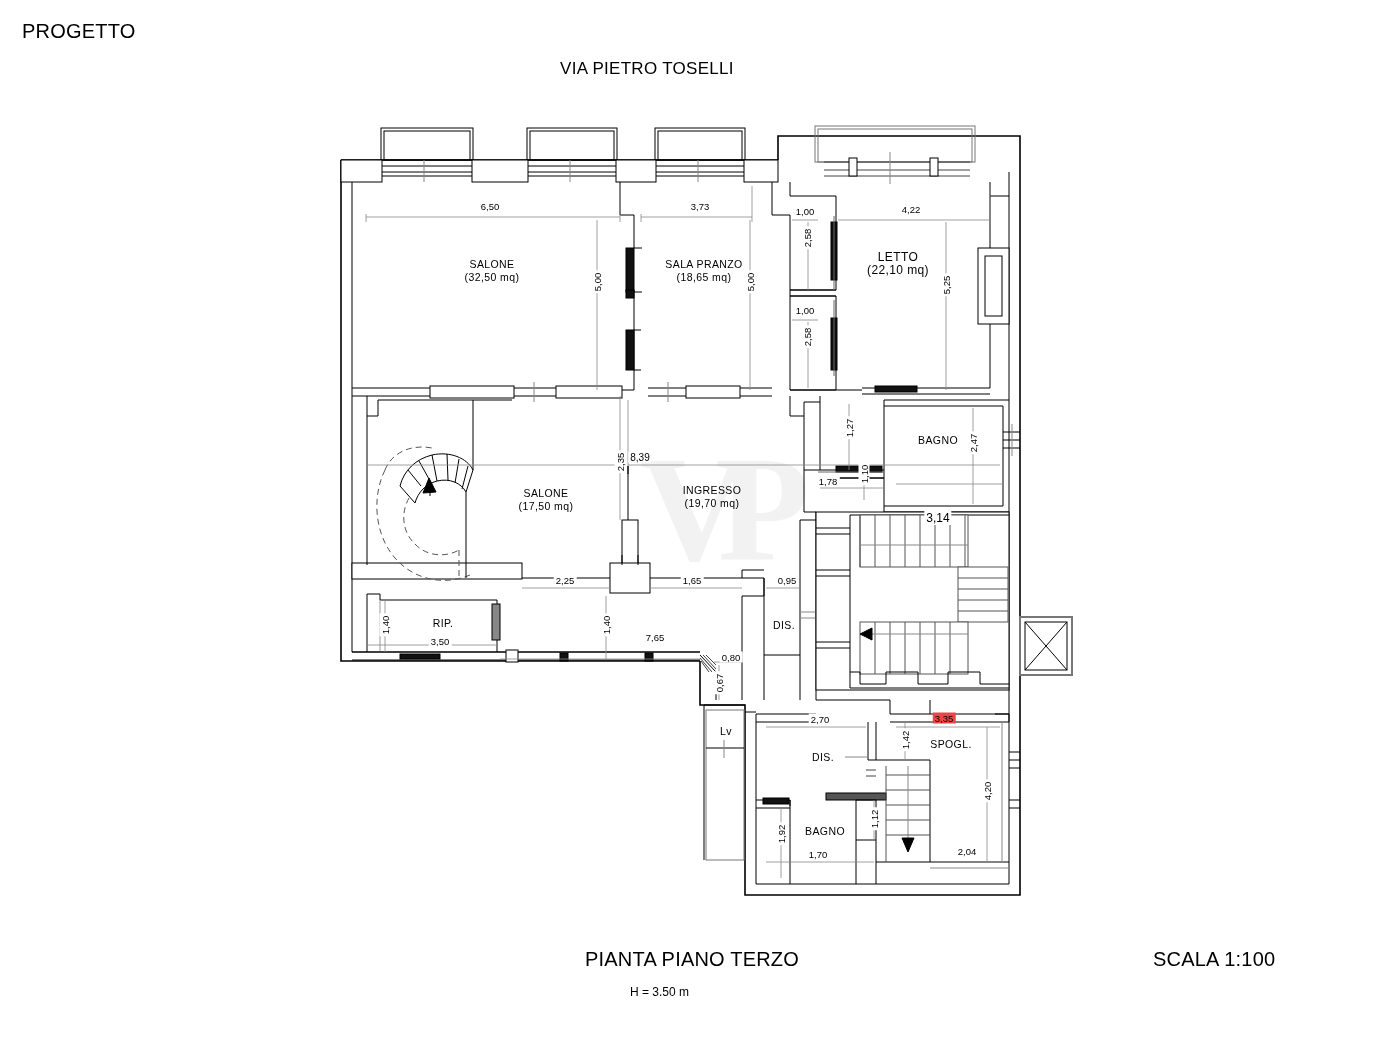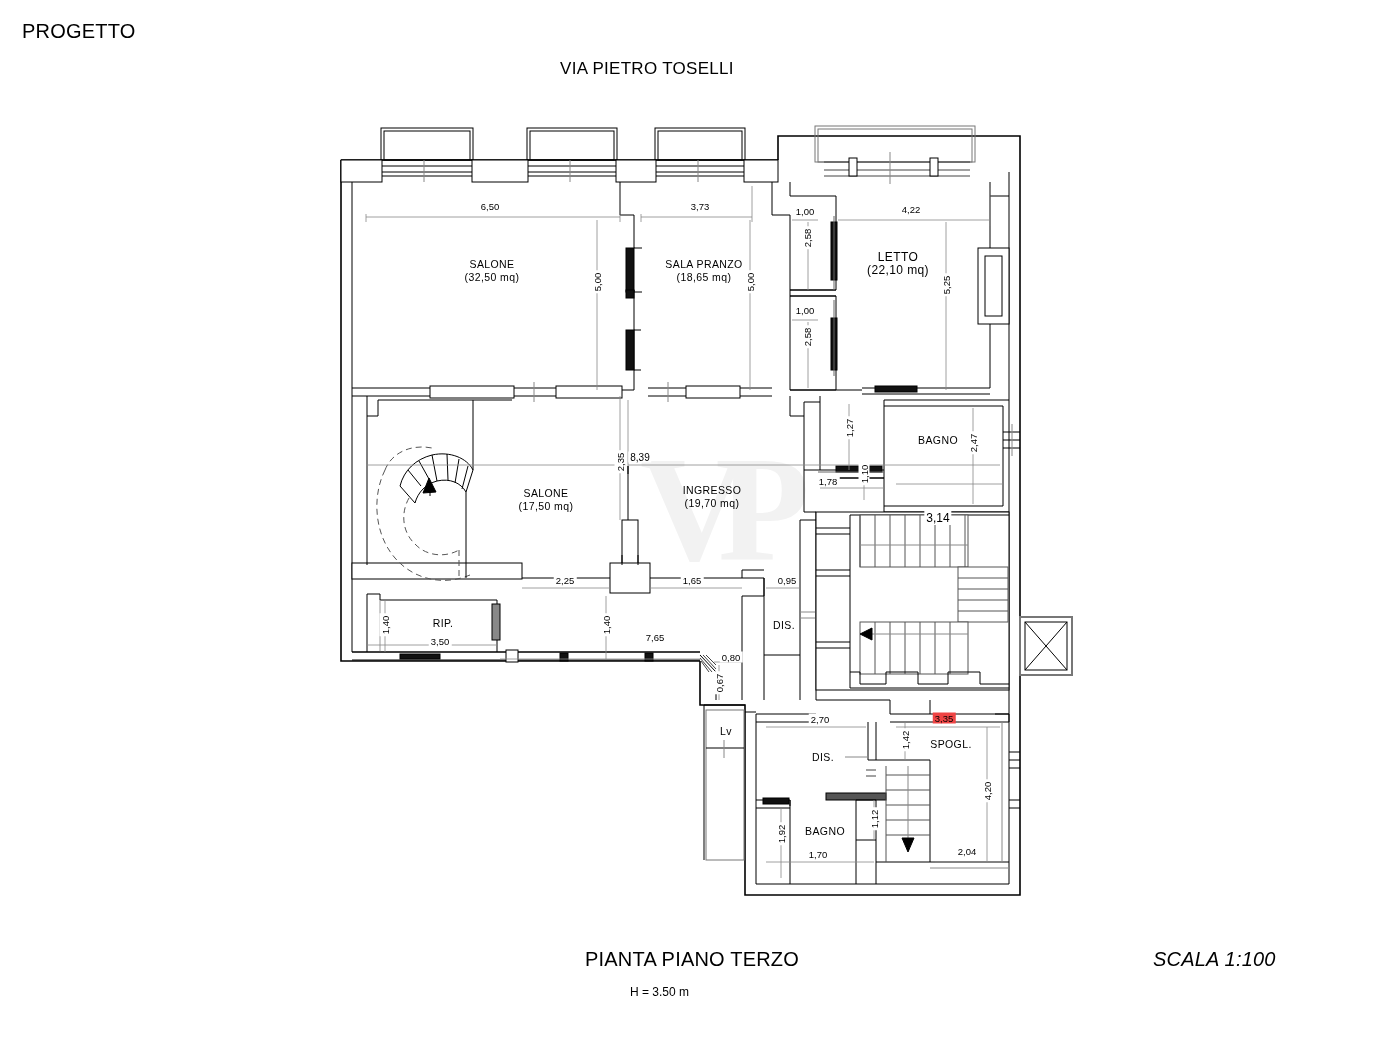--- a/index.html
+++ b/index.html
@@ -4,21 +4,21 @@
 <style>
   html,body{margin:0;padding:0;background:#ffffff;}
   body{width:1375px;height:1038px;position:relative;overflow:hidden;
        font-family:"Liberation Sans", sans-serif;color:#000;}
   #stage{position:absolute;left:0;top:0;width:1093px;height:1038px;}
   .txt{position:absolute;white-space:nowrap;}
   #hdr-progetto{left:22px;top:20px;font-size:20px;letter-spacing:.2px;}
   #hdr-street{left:560px;top:59px;font-size:17px;letter-spacing:.3px;}
   #ftr-plan{left:561px;top:948px;font-size:20px;letter-spacing:.2px;margin-left:24px;}
   #ftr-h{left:630px;top:985px;font-size:12px;}
-  #ftr-scala{left:1153px;top:948px;font-size:20px;letter-spacing:.2px;font-style:italic;}
+  #ftr-scala{left:1153px;top:948px;font-size:20px;letter-spacing:.2px;}
   svg{display:block;}
   .wm{font-family:"Liberation Serif",serif;fill:#f2f2f2;font-size:150px;font-weight:700;}
 </style>
 </head>
 <body>
 
 <div id="stage">
 
   <div class="txt" id="hdr-progetto">PROGETTO</div>
   <div class="txt" id="hdr-street">VIA PIETRO TOSELLI</div>

